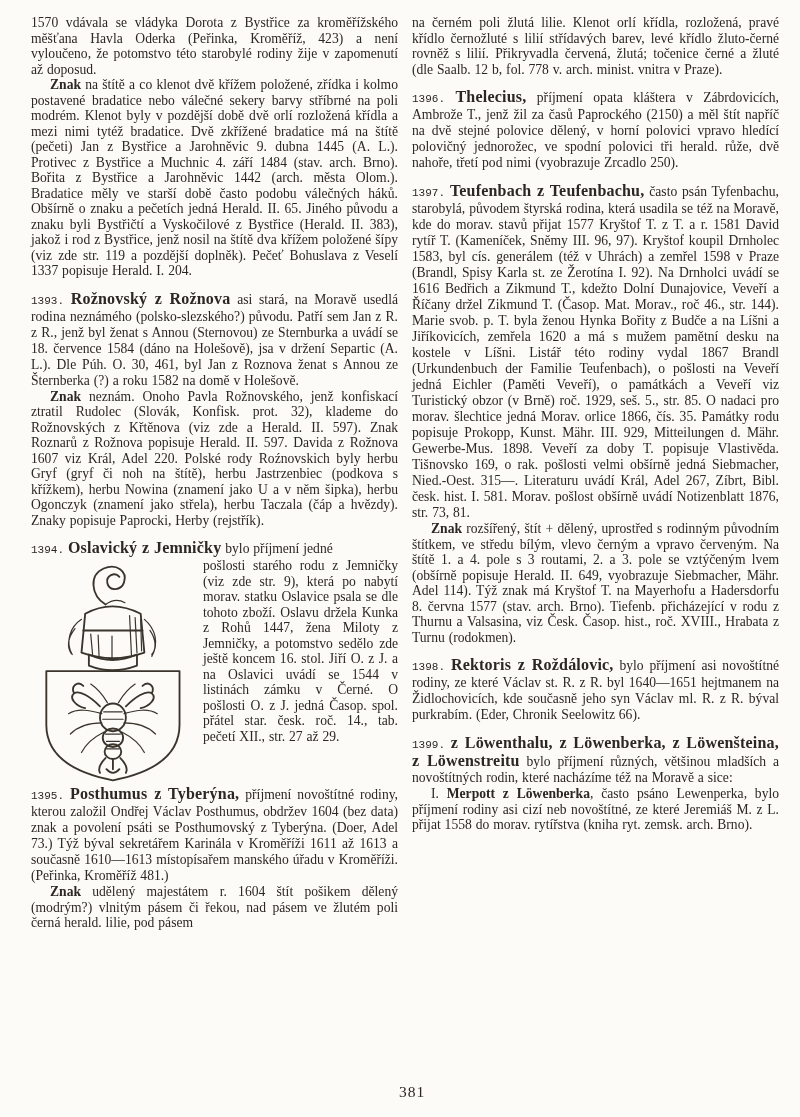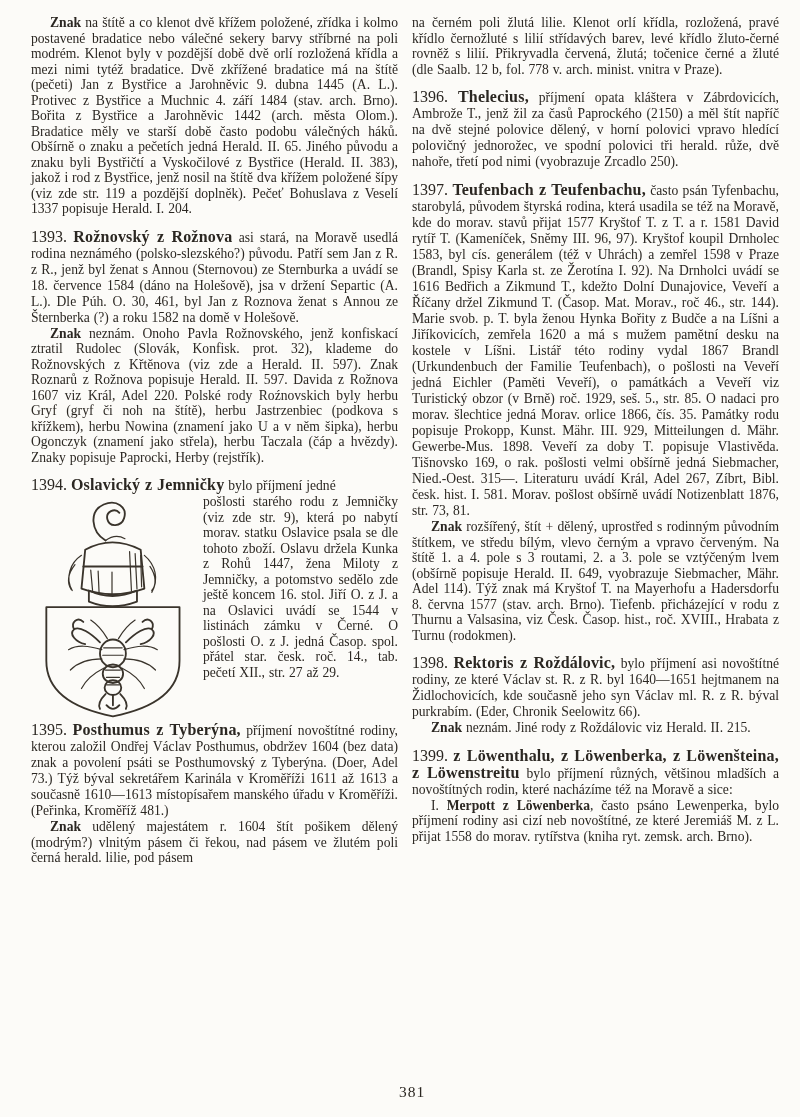--- a/index.html
+++ b/index.html
@@ -22,21 +22,21 @@
     margin:0;
     text-align:justify;
     font-size:13.6px;
     line-height:15.5px;
     hyphens:auto;
     word-spacing:0.5px;
   }
   p.indent{text-indent:19px;}
   p.after{}
   p.sec{margin-top:12px;line-height:16px;}
-  .num{font-size:16px;}
+  .num{font-size:11px;font-family:Liberation Mono, monospace;}
   .name{font-weight:bold;font-size:16px;letter-spacing:0.2px;}
   b.lead{font-weight:bold;}
   .arms{
     float:left;
     width:162px;height:222px;
     margin:4px 10px 2px 0;
   }
   .clear{clear:left;}
   .pagenum{
     position:absolute;
@@ -49,20 +49,21 @@
   svg .ln{stroke:#3a342c;fill:none;stroke-width:2;stroke-linecap:round;stroke-linejoin:round;}
   svg .thin{stroke:#3a342c;fill:none;stroke-width:1.3;stroke-linecap:round;stroke-linejoin:round;}
 </style>
 </head>
 <body>
 
 <div class="page">
   <div class="cols">
 
     <div class="col">
+      <p><span>1570 vdávala se vládyka Dorota z Bystřice za kroměřížského měšťana Havla Oderka (Peřinka, Kroměříž, 423) a není vyloučeno, že potomstvo této starobylé rodiny žije v zapomenutí až doposud.</span></p>
 
       <p class="indent after"><b class="lead">Znak</b><span> na štítě a co klenot dvě křížem položené, zřídka i kolmo postavené bradatice nebo válečné sekery barvy stříbrné na poli modrém. Klenot byly v pozdější době dvě orlí rozložená křídla a mezi nimi tytéž bradatice. Dvě zkřížené bradatice má na štítě (pečeti) Jan z Bystřice a Jarohněvic 9. dubna 1445 (A. L.).  Protivec z Bystřice a Muchnic 4. září 1484 (stav. arch. Brno). Bořita z Bystřice a Jarohněvic 1442 (arch. města Olom.). Bradatice měly ve starší době často podobu válečných háků. Obšírně o znaku a pečetích jedná Herald. II. 65. Jiného původu a znaku byli Bystřičtí a Vyskočilové z Bystřice (Herald. II. 383), jakož i rod z Bystřice, jenž nosil na štítě dva křížem položené šípy (viz zde str. 119 a pozdější doplněk). Pečeť Bohuslava z Veselí 1337 popisuje Herald. I. 204.</span></p>
 
       <p class="sec"><span class="num">1393.</span> <span class="name">Rožnovský z Rožnova</span><span> asi stará, na Moravě usedlá rodina neznámého (polsko-slezského?) původu. Patří sem Jan z R. z R.,  jenž  byl  ženat s Annou (Sternovou) ze Sternburka a uvádí se 18. července 1584 (dáno na Holešově),  jsa  v  držení Separtic (A. L.).  Dle Púh. O. 30, 461, byl Jan z Roznova ženat s Annou ze Šternberka (?) a roku 1582 na domě v Holešově.</span></p>
       <p class="indent after"><b class="lead">Znak</b><span> neznám. Onoho Pavla Rožnovského, jenž konfiskací ztratil Rudolec (Slovák, Konfisk. prot. 32), klademe do Rožnovských z Křtěnova (viz zde a Herald. II. 597). Znak Roznarů z Rožnova popisuje Herald. II. 597. Davida z Rožnova 1607 viz Král, Adel 220.  Polské rody Roźnovskich byly herbu Gryf (gryf či noh na štítě), herbu Jastrzenbiec (podkova s křížkem), herbu Nowina (znamení jako U a v něm šipka), herbu Ogonczyk (znamení jako střela), herbu Taczala (čáp a hvězdy).  Znaky popisuje Paprocki, Herby (rejstřík).</span></p>
 
       <p class="sec"><span class="num">1394.</span> <span class="name">Oslavický z Jemničky</span><span> bylo příjmení jedné</span></p>
 
       <div>
         <svg class="arms" viewBox="0 0 170 240" aria-hidden="true">
@@ -106,21 +107,20 @@
 
     <div class="col">
       <p><span>na černém poli žlutá lilie. Klenot orlí křídla, rozložená, pravé křídlo černožluté s lilií střídavých barev, levé křídlo žluto-černé rovněž s lilií. Přikryvadla červená, žlutá; točenice černé a žluté (dle Saalb. 12 b,  fol. 778 v.  arch.  minist.  vnitra v Praze).</span></p>
 
       <p class="sec"><span class="num">1396.</span> <span class="name">Thelecius,</span><span> příjmení opata kláštera v Zábrdovicích, Ambrože T., jenž žil za časů Paprockého (2150) a měl štít napříč na dvě stejné polovice dělený, v horní polovici vpravo hledící polovičný jednorožec, ve spodní polovici tři herald. růže, dvě nahoře, třetí pod nimi (vyobrazuje Zrcadlo 250).</span></p>
 
       <p class="sec"><span class="num">1397.</span> <span class="name">Teufenbach z Teufenbachu,</span><span> často psán Tyfenbachu, starobylá, původem štyrská rodina, která usadila se též na Moravě, kde do morav. stavů přijat 1577 Kryštof T. z T. a r. 1581 David rytíř T. (Kameníček, Sněmy III. 96, 97).  Kryštof koupil Drnholec 1583, byl cís. generálem (též v Uhrách) a zemřel 1598 v Praze (Brandl, Spisy Karla st. ze Žerotína I. 92).  Na Drnholci uvádí se 1616 Bedřich a Zikmund T., kdežto Dolní Dunajovice, Veveří a Říčany držel Zikmund T. (Časop. Mat. Morav., roč 46., str. 144).  Marie svob. p. T. byla ženou Hynka Bořity z Budče a na Líšni a Jiříkovicích, zemřela 1620 a má s mužem pamětní desku na kostele v Líšni. Listář této rodiny vydal 1867 Brandl (Urkundenbuch der Familie Teufenbach), o pošlosti na Veveří jedná Eichler (Paměti Veveří), o památkách a Veveří viz Turistický obzor (v Brně) roč. 1929, seš. 5., str. 85.  O nadaci pro morav. šlechtice jedná Morav. orlice 1866, čís. 35. Památky rodu popisuje Prokopp, Kunst. Mähr. III. 929, Mitteilungen d. Mähr. Gewerbe-Mus.  1898. Veveří za doby T. popisuje Vlastivěda. Tišnovsko 169, o rak. pošlosti velmi obšírně jedná Siebmacher, Nied.-Oest. 315—. Literaturu uvádí Král, Adel 267, Zíbrt, Bibl. česk. hist. I. 581. Morav. pošlost obšírně uvádí Notizenblatt 1876, str. 73, 81.</span></p>
       <p class="indent after"><b class="lead">Znak</b><span> rozšířený, štít + dělený, uprostřed s rodinným původním štítkem, ve středu bílým, vlevo černým a vpravo červeným.  Na štítě 1. a 4. pole s 3 routami, 2. a 3. pole se vztýčeným lvem (obšírně popisuje Herald. II. 649,  vyobrazuje Siebmacher, Mähr. Adel 114).  Týž  znak  má Kryštof T. na Mayerhofu a Hadersdorfu 8. června 1577 (stav. arch. Brno). Tiefenb. přicházející v rodu z Thurnu a Valsasina, viz Česk. Časop. hist., roč. XVIII., Hrabata z Turnu (rodokmen).</span></p>
 
       <p class="sec"><span class="num">1398.</span> <span class="name">Rektoris z Roždálovic,</span><span> bylo příjmení asi novoštítné rodiny, ze které Václav st. R. z R. byl 1640—1651 hejtmanem na Židlochovicích, kde současně jeho syn Václav ml. R. z R. býval purkrabím. (Eder, Chronik Seelowitz 66).</span></p>
-      <p class="indent after"><b class="lead">Znak</b><span> neznám. Jiné rody z Roždálovic viz Herald. II. 215.</span></p>
 
       <p class="sec"><span class="num">1399.</span> <span class="name">z Löwenthalu, z Löwenberka, z Löwenšteina,  z Löwenstreitu</span><span> bylo příjmení různých, většinou mladších a novoštítných rodin, které nacházíme též na Moravě a sice:</span></p>
       <p class="indent after"><span>I. </span><b class="lead">Merpott z Löwenberka</b><span>, často psáno Lewenperka, bylo příjmení rodiny asi cizí neb novoštítné, ze které Jeremiáš M. z L. přijat 1558 do morav. rytířstva (kniha ryt. zemsk. arch. Brno).</span></p>
     </div>
 
   </div>
 
   <div class="pagenum">381</div>
 </div>
 

